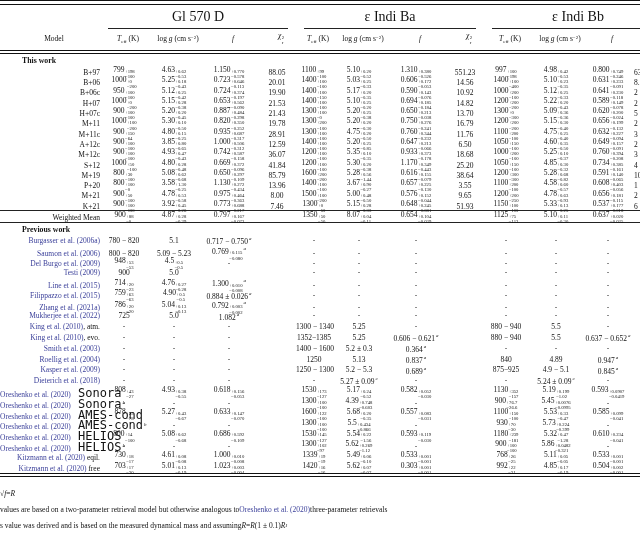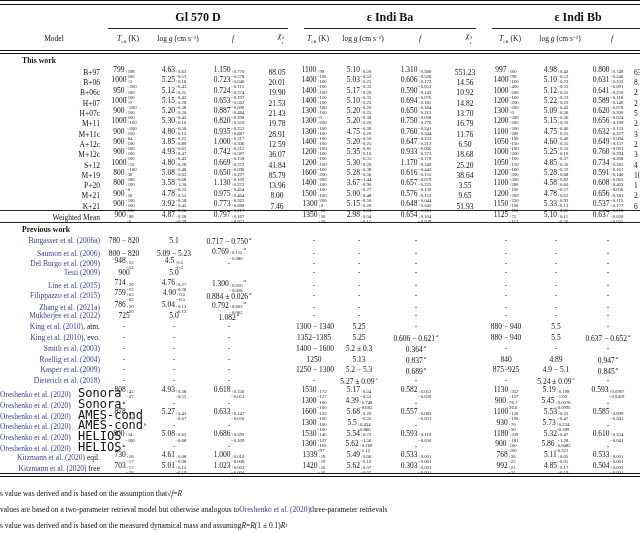--- a/index.html
+++ b/index.html
@@ -10,21 +10,21 @@
   .cell{text-align:center;font-size:7.5px;line-height:1;white-space:nowrap;overflow:visible;}
   .cell.cut{text-align:left;padding-left:2px;}
   .modelc{text-align:right;}
   .err{display:inline-flex;flex-direction:column;font-size:4.7px;line-height:1.1;vertical-align:-0.2em;margin-left:0.5px;text-align:left;}
   .mark{font-size:5px;font-style:italic;vertical-align:super;margin-left:1px;}
   .subsc{font-size:5px;vertical-align:-0.3em;}
   .supsc{font-size:5px;vertical-align:0.4em;}
   .it{font-style:italic;}
   .stack{display:inline-flex;flex-direction:column;font-size:4.7px;line-height:1.05;vertical-align:-0.2em;margin-left:0.5px;text-align:left;}
   .group-row{height:21px;padding-top:3px;}
-  .ghead{font-weight:bold;font-size:12px;text-align:center;border-bottom:1px solid #222;padding-bottom:2.5px;margin:0 8px;align-self:end;}
+  .ghead{font-weight:normal;font-size:14px;text-align:center;border-bottom:1px solid #222;padding-bottom:2.5px;margin:0 8px;align-self:end;}
   .hdr-row{height:21px;}
   .hdr-row .cell{font-size:7.5px;padding-left:8px;}
   .rule{border-top:1px solid #222;height:0;}
   .rule2{height:2.5px;border-top:1.4px solid #111;border-bottom:1px solid #111;}
   .seclabel{font-weight:bold;font-size:7.8px;height:12px;display:flex;align-items:center;padding-left:22px;}
   .r-tw{height:10.3px;}
   .r-pw{height:10.8px;}
   .r-wm{height:11px;}
   .link{color:#3a3f99;}
   .mono{font-family:"DejaVu Sans Mono","Liberation Mono",monospace;font-size:12px;}
@@ -667,21 +667,21 @@
           </span></div>
         <div class="cell"><span>0.797</span><span class="err">
             <span>+0.167</span>
             <span>−0.073</span>
           </span></div>
         <div class="cell"></div>
         <div class="cell"><span>1350</span><span class="err">
             <span>+50</span>
             <span>−50</span>
           </span></div>
-        <div class="cell"><span>2.98</span><span class="err">
+        <div class="cell"><span>8.07</span><span class="err">
             <span>+0.04</span>
             <span>−0.11</span>
           </span></div>
         <div class="cell"><span>0.654</span><span class="err">
             <span>+0.104</span>
             <span>−0.039</span>
           </span></div>
         <div class="cell"></div>
         <div class="cell"><span>1125</span><span class="err">
             <span>+75</span>
@@ -1230,21 +1230,20 @@
         <div class="cell"><span>0.504</span><span class="err">
             <span>+0.002</span>
             <span>−0.001</span>
           </span></div>
         <div class="cell cut"></div>
       </div>
       <div class="rule2"></div>
     </div>
   <div class="fnotes">
       <div class="fn">
-        <span>s value was derived and is based on the assumption that </span>
         <span>√</span>
         <span class="it">f</span>
         <span> = </span>
         <span class="it">R</span>
       </div>
       <div class="fn">
         <span>values are based on a two-parameter retrieval model but otherwise analogous to </span>
         <span class="link">Oreshenko et al. (2020)</span>
         <span> three-parameter retrievals</span>
       </div>

